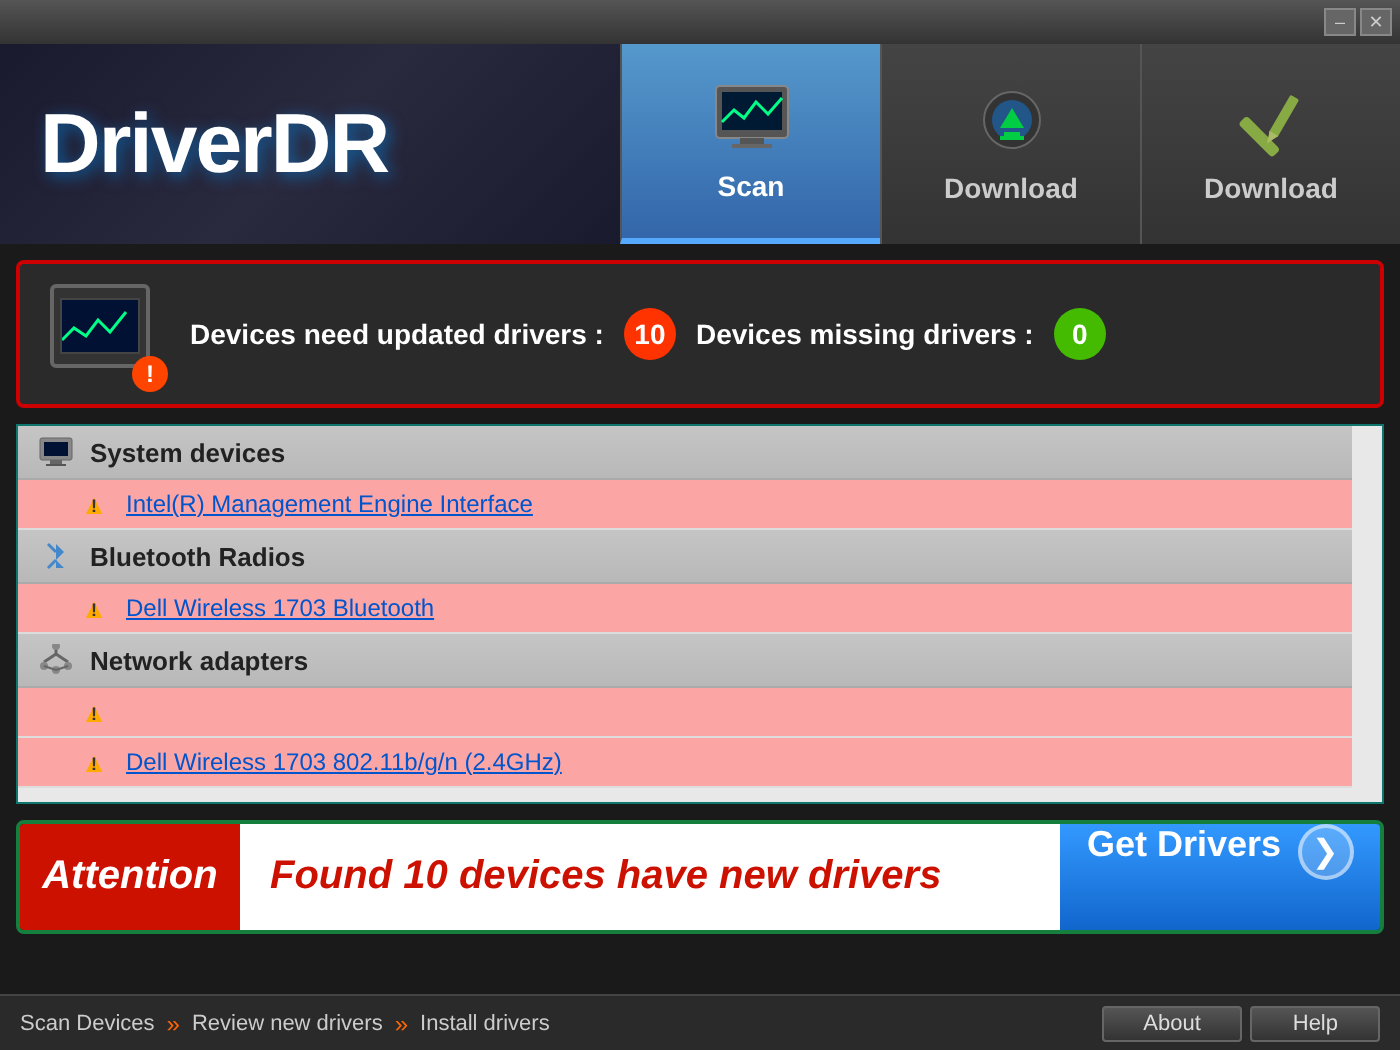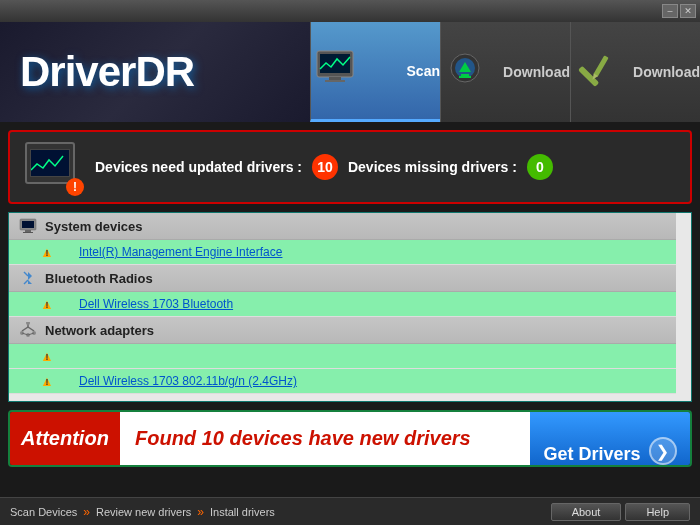--- a/index.html
+++ b/index.html
@@ -73,23 +73,23 @@
     }
 
     .nav-tabs {
       display: flex;
       align-items: flex-end;
       flex: 1;
     }
 
     .nav-tab {
       display: flex;
-      flex-direction: row;
-      align-items: center;
-      justify-content: space-between;
+      flex-direction: column;
+      align-items: center;
+      justify-content: center;
       width: 130px;
       height: 100px;
       cursor: pointer;
       background: linear-gradient(to bottom, #444, #333);
       border-left: 1px solid #555;
       position: relative;
       text-decoration: none;
       color: #ccc;
     }
     .nav-tab.active {
@@ -236,25 +236,25 @@
     .cat-icon {
       width: 18px;
       height: 16px;
       display: flex;
       align-items: center;
       justify-content: center;
       font-size: 14px;
     }
 
     .device-item {
-      background: #86efac;
+      background: #fca5a5;
       padding: 5px 10px 5px 30px;
       display: flex;
       align-items: center;
-      gap: 24px;
+      gap: 8px;
       border-bottom: 1px solid #ddd;
     }
     .device-item-label {
       font-size: 12px;
       color: #0055cc;
       text-decoration: underline;
       cursor: pointer;
     }
     .warn-triangle {
       width: 16px;
@@ -310,21 +310,21 @@
       padding: 10px 15px;
       font-size: 20px;
       font-style: italic;
       font-weight: bold;
       color: #cc1100;
     }
     .get-drivers-btn {
       background: linear-gradient(to bottom, #3399ff, #1166cc);
       width: 160px;
       display: flex;
-      align-items: flex-end;
+      align-items: flex-start;
       justify-content: center;
       gap: 8px;
       cursor: pointer;
       flex-shrink: 0;
     }
     .get-drivers-label {
       color: white;
       font-size: 18px;
       font-weight: bold;
     }

